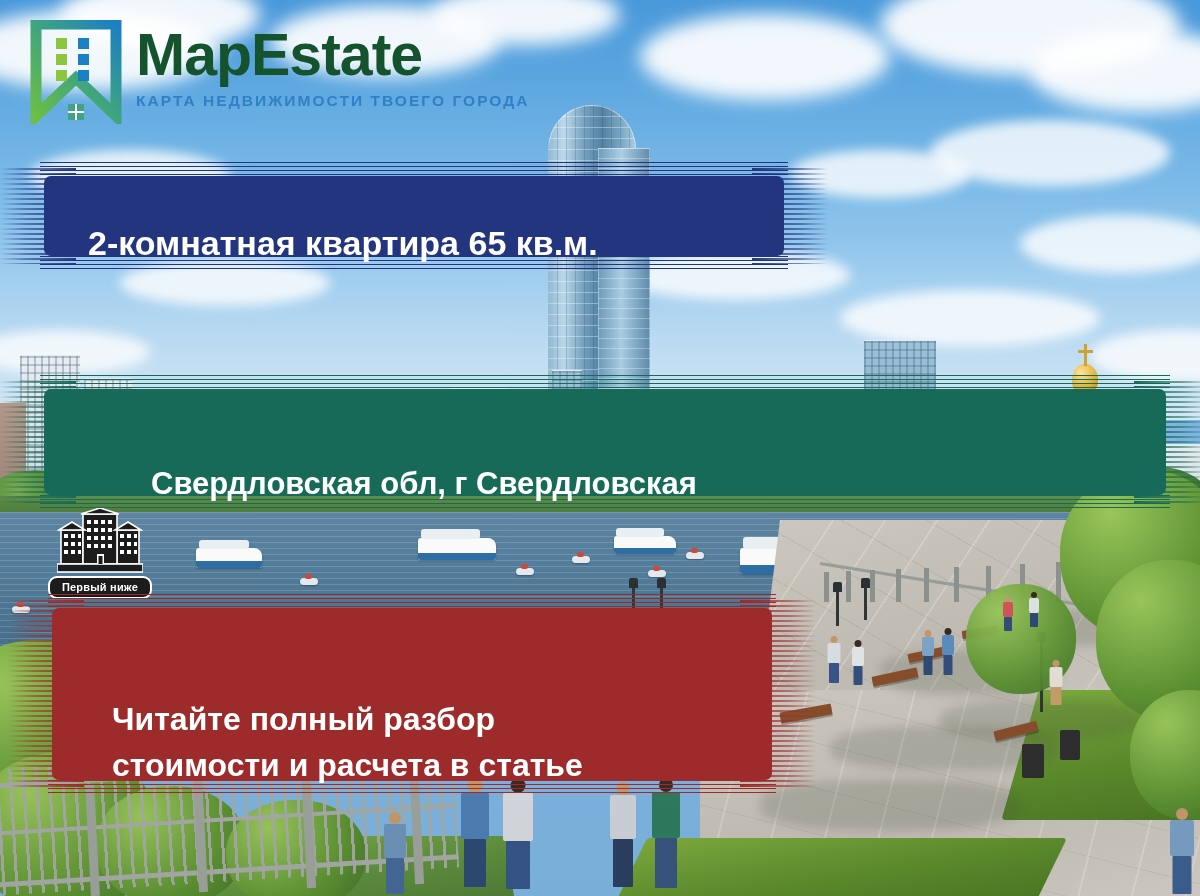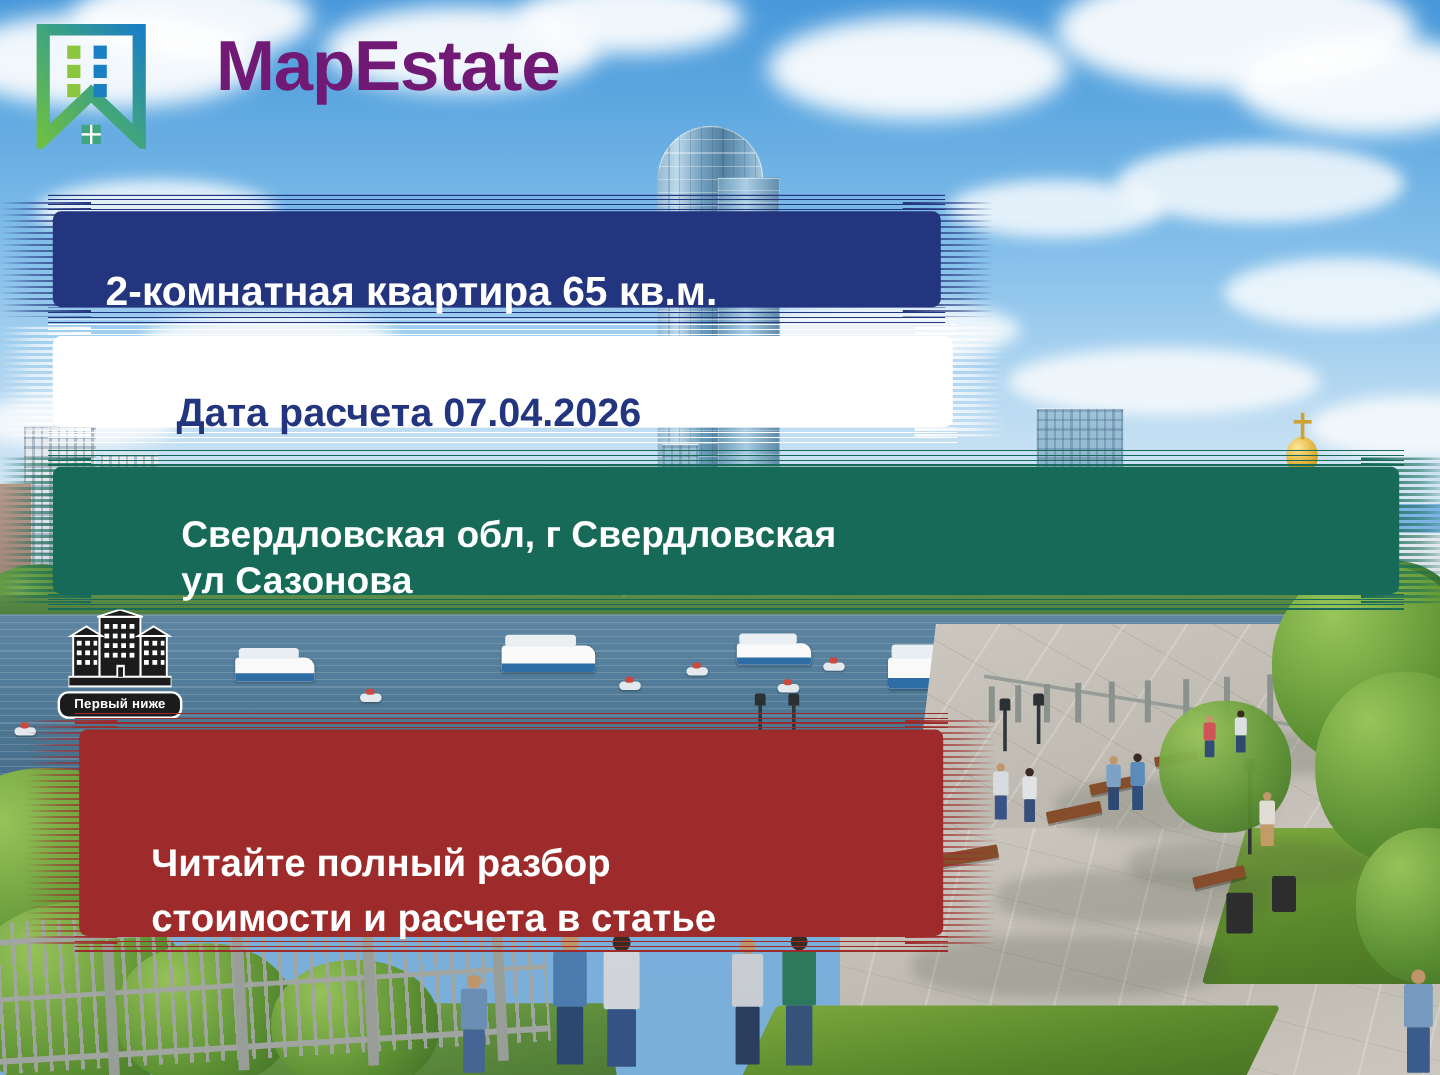--- a/index.html
+++ b/index.html
@@ -170,22 +170,21 @@
     position:absolute; inset:0; pointer-events:none;
     background:linear-gradient(180deg, rgba(255,255,255,.05) 0%, rgba(255,255,255,0) 30%, rgba(20,30,20,.05) 100%);
   }
 
   
   .logo{ position:absolute; left:28px; top:20px; display:flex; align-items:flex-start; gap:12px; }
   .logo-mark{ width:96px; height:104px; flex:0 0 auto; }
   .logo-text{ padding-top:6px; }
   .logo-title{
     font-size:59px; font-weight:bold; letter-spacing:-1px; line-height:1;
-    color:#701a75;
-    margin-left:44px;
+    color:#14532d;
   }
   .logo-sub{
     margin-top:7px; font-size:15.5px; font-weight:bold; letter-spacing:2.05px;
     color:#2f80c6; white-space:nowrap;
   }
 
   
   .banner{ position:absolute; display:flex; align-items:flex-end; }
   .brush{
     position:absolute; inset:0;
@@ -246,21 +245,21 @@
   #banner-address .feather-bot{ background:#176a57; }
   #banner-address .streaks.left{
     background:linear-gradient(90deg, rgba(23,106,87,0) 0%, rgba(23,106,87,.55) 35%, #176a57 100%);
   }
   #banner-address .streaks.right{
     background:linear-gradient(270deg, rgba(23,106,87,0) 0%, rgba(23,106,87,.55) 35%, #176a57 100%);
   }
   #banner-address .banner-text{ color:#ffffff; font-size:31px; padding-left:117px; }
 
   
-  #banner-cta{ left:56px; top:600px; width:740px; height:188px; }
+  #banner-cta{ left:42px; top:600px; width:740px; height:188px; }
   #banner-cta .slab,
   #banner-cta .feather-top,
   #banner-cta .feather-bot{ background:#9e2b2b; }
   #banner-cta .streaks.left{
     background:linear-gradient(90deg, rgba(158,43,43,0) 0%, rgba(158,43,43,.55) 35%, #9e2b2b 100%);
   }
   #banner-cta .streaks.right{
     background:linear-gradient(270deg, rgba(158,43,43,0) 0%, rgba(158,43,43,.55) 35%, #9e2b2b 100%);
   }
   #banner-cta .banner-text{ color:#ffffff; font-size:32px; padding-left:70px; line-height:1.42; }
@@ -565,56 +564,46 @@
       <rect x="50" y="50" width="11" height="11" fill="#1b7fc4"></rect>
 
       <g>
         <rect x="40" y="84" width="16" height="16" fill="#3fa47f"></rect>
         <rect x="47" y="84" width="2" height="16" fill="#ffffff"></rect>
         <rect x="40" y="91" width="16" height="2" fill="#ffffff"></rect>
       </g>
     </svg>
     <div class="logo-text">
       <div class="logo-title"><span>Map</span><span>Estate</span></div>
+      <div class="logo-sub">КАРТА НЕДВИЖИМОСТИ ТВОЕГО ГОРОДА</div>
     </div>
   </div>
 
   <div class="banner" id="banner-apartment">
     <div class="brush">
       <span class="streaks left"></span>
       <span class="streaks right"></span>
       <span class="slab"></span>
       <span class="feather-top"></span>
       <span class="feather-bot"></span>
     </div>
     <div class="banner-text">2-комнатная квартира 65 кв.м.</div>
   </div>
 
-  <div class="banner" id="banner-date">
-    <div class="brush">
-      <span class="streaks left"></span>
-      <span class="streaks right"></span>
-      <span class="slab"></span>
-      <span class="feather-top"></span>
-      <span class="feather-bot"></span>
-    </div>
-    <div class="banner-text">Дата расчета 07.04.2026</div>
-  </div>
 
   <div class="banner" id="banner-address">
     <div class="brush">
       <span class="streaks left"></span>
       <span class="streaks right"></span>
       <span class="slab"></span>
       <span class="feather-top"></span>
       <span class="feather-bot"></span>
     </div>
     <div class="banner-text">
       <div>Свердловская обл, г Свердловская</div>
-      <div>ул Сазонова</div>
     </div>
   </div>
 
   <div class="watermark">
     <svg class="wm-building" width="86" height="66" viewBox="0 0 86 66" aria-hidden="true">
       <g stroke="#ffffff" stroke-width="1.6" fill="#1c1c1c">
 
         <rect x="4" y="22" width="22" height="34"></rect>
 
         <rect x="60" y="22" width="22" height="34"></rect>

